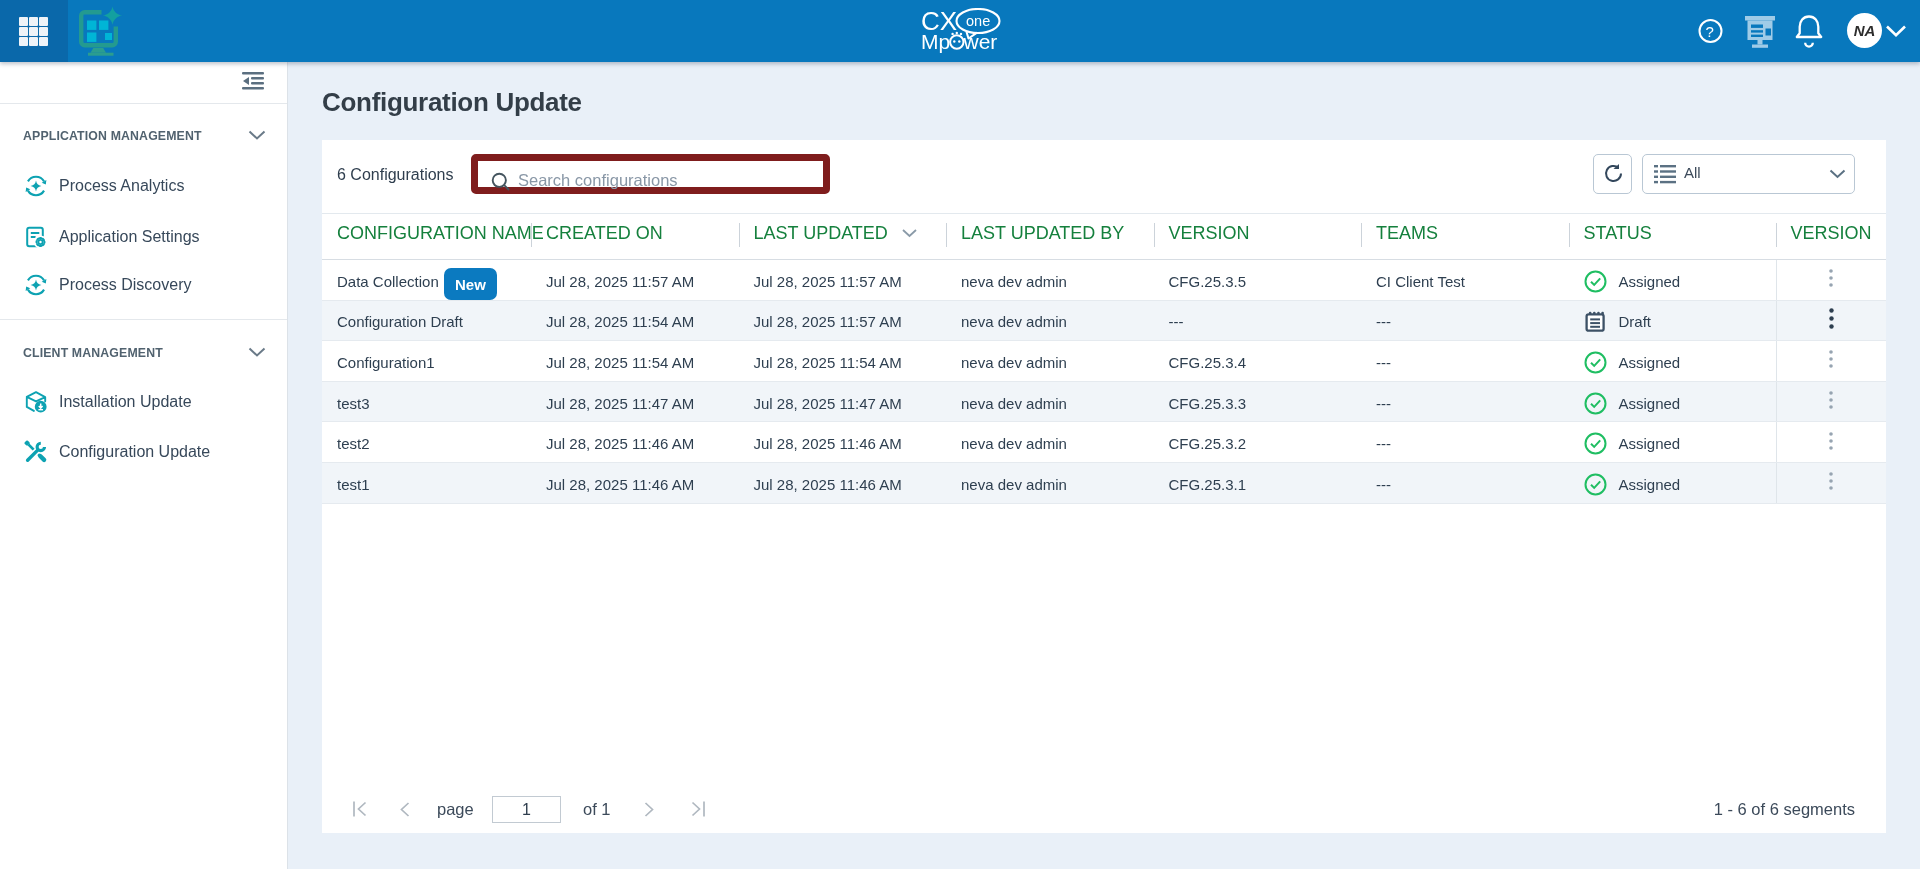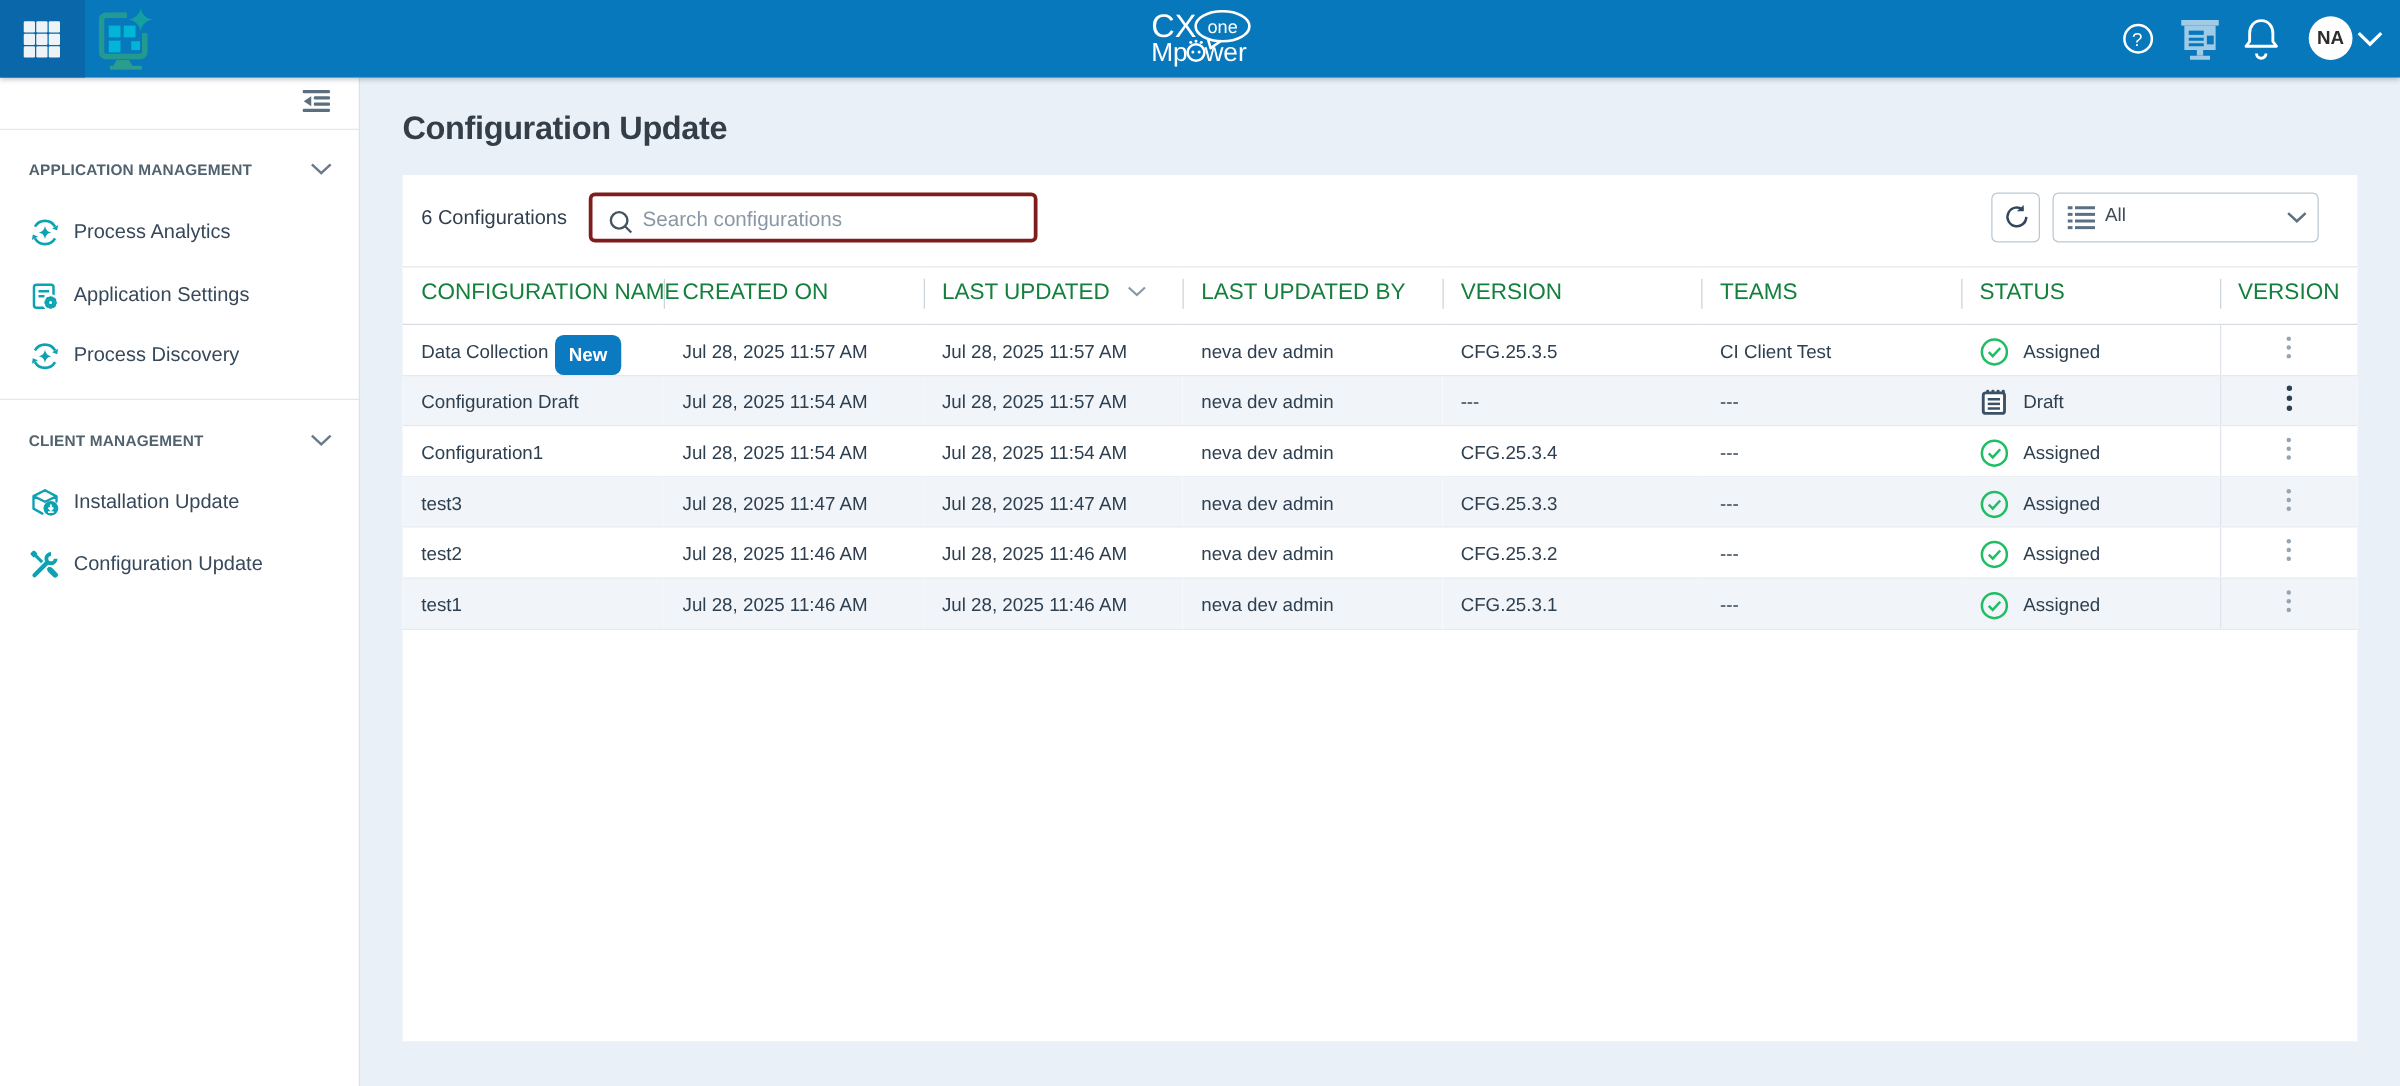--- a/index.html
+++ b/index.html
@@ -5,34 +5,34 @@
 * { margin:0; padding:0; box-sizing:border-box; }
 html,body { width:1920px; height:869px; overflow:hidden; font-family:"Liberation Sans", sans-serif; background:#e9f0f8; }
 .topbar { position:absolute; left:0; top:0; width:1920px; height:62px; background:#0878bd; box-shadow:0 2px 4px rgba(20,40,70,.28); z-index:10; }
 .waffle { position:absolute; left:0; top:0; width:68px; height:62px; background:#0a68aa; }
 .gridicon { position:absolute; left:19px; top:17px; width:29px; height:29px; display:grid; grid-template-columns:repeat(3,1fr); grid-template-rows:repeat(3,1fr); gap:1.5px; }
 .gridicon div { background:#eef3f8; border-radius:1px; }
 .applogo { position:absolute; left:79px; top:7px; }
 .apptitle { position:absolute; left:136px; top:0; height:62px; line-height:60px; color:#fff; font-size:18.5px; font-weight:bold; }
 .cxlogo { position:absolute; left:918px; top:8px; }
 .tb-ic { position:absolute; top:0; height:62px; }
-.avatar { position:absolute; left:1847px; top:13px; width:35px; height:35px; border-radius:50%; background:#fff; color:#2d2d2d; font-weight:bold; font-size:15px; text-align:center; line-height:35px; }
+.avatar { position:absolute; left:1847px; top:13px; width:35px; height:35px; border-radius:50%; background:#fff; color:#2d2d2d; font-weight:bold; font-size:15px; text-align:center; line-height:35px;font-style:italic; }
 .sidebar { position:absolute; left:0; top:62px; width:288px; height:807px; background:#fff; border-right:1px solid #dce2e8; }
 .collapse-ic { position:absolute; left:242px; top:10px; }
 .sb-div1 { position:absolute; left:0; top:41px; width:287px; height:1px; background:#e4e8ec; }
 .sb-div2 { position:absolute; left:0; top:257px; width:287px; height:1px; background:#e4e8ec; }
 .sb-head { position:absolute; left:23px; font-size:12.3px; font-weight:bold; letter-spacing:.15px; color:#51626f; }
 .sb-chev { position:absolute; left:248px; }
 .sb-item { position:absolute; left:24px; display:flex; align-items:center; gap:11px; font-size:16px; color:#37485a; }
 .main { position:absolute; left:288px; top:62px; width:1632px; height:807px; background:#e9f0f8; }
 h1 { position:absolute; left:34px; top:25px; font-size:26px; font-weight:bold; color:#333e48; letter-spacing:-0.3px; }
 .createbtn { position:absolute; left:1417px; top:25px; width:181px; height:39px; background:#0b7ac0; border-radius:4px; color:#fff; font-size:15px; font-weight:bold; text-align:center; line-height:39px; }
 .card { position:absolute; left:34px; top:78px; width:1564px; height:693px; background:#fff; }
 .count { position:absolute; left:15px; top:26px; font-size:16px; color:#2f3e4e; }
-.search { position:absolute; left:149px; top:14px; width:359px; height:40px; border:3px solid #7f1d1d; border-radius:5px; }
+.search { position:absolute; left:149px; top:14px; width:359px; height:40px; border:7px solid #7f1d1d; border-radius:5px; }
 .search .ph { position:absolute; left:40px; top:10px; font-size:16.5px; color:#8997a6; }
 .refreshbtn { position:absolute; left:1271px; top:14px; width:39px; height:40px; border:1px solid #b9c7d4; border-radius:5px; }
 .alldd { position:absolute; left:1320px; top:14px; width:213px; height:40px; border:1px solid #b9c7d4; border-radius:5px; }
 .alldd .lbl { position:absolute; left:41px; top:9px; font-size:15px; color:#3c4a5a; }
 table { position:absolute; left:0; top:73px; width:1564px; border-collapse:collapse; table-layout:fixed; }
 th { height:46px; text-align:left; font-size:18px; font-weight:normal; color:#15803d; padding:0 0 6px 15px; vertical-align:middle; border-bottom:1px solid #d7dde3; border-top:1px solid #e3e9ee; position:relative; white-space:nowrap; }
 th.sep:before { content:''; position:absolute; left:0; top:9px; height:24px; width:1px; background:#ccd3da; }
 td { height:40.6px; font-size:15px; color:#2e3f50; padding:3px 0 0 15px; border-bottom:1px solid #e5eaef; white-space:nowrap; overflow:hidden; }
 tr.z td { background:#f1f5f9; }
 td.actions { border-left:1px solid #dfe5ea; text-align:center; padding:0; }
@@ -375,14 +375,32 @@
         <td class="actions"><svg width="4" height="18" viewBox="0 0 4 18">
                 <g fill="#97a4b1">
                   <circle cx="2" cy="2" r="1.8"></circle>
                   <circle cx="2" cy="9" r="1.8"></circle>
                   <circle cx="2" cy="16" r="1.8"></circle>
                 </g>
               </svg></td>
       </tr>
     </tbody>
       </table>
+    <div class="pager">
+      <svg style="position:absolute;left:30px;top:5px" width="15" height="16" viewBox="0 0 15 16">
+          <path d="M2 0.5 v15 M13.5 1.5 l-7 6.5 l7 6.5" fill="none" stroke="#b0b8c0" stroke-width="1.7"></path>
+        </svg>
+      <svg style="position:absolute;left:78px;top:6px" width="10" height="15" viewBox="0 0 10 15">
+          <path d="M8.5 1 l-7 6.5 l7 6.5" fill="none" stroke="#b0b8c0" stroke-width="1.7"></path>
+        </svg>
+      <div class="pg-t" style="left:115px">page</div>
+      <div class="pg-input">1</div>
+      <div class="pg-t" style="left:261px">of 1</div>
+      <svg style="position:absolute;left:322px;top:6px" width="10" height="15" viewBox="0 0 10 15">
+          <path d="M1.5 1 l7 6.5 l-7 6.5" fill="none" stroke="#b0b8c0" stroke-width="1.7"></path>
+        </svg>
+      <svg style="position:absolute;left:369px;top:5px" width="15" height="16" viewBox="0 0 15 16">
+          <path d="M1.5 1.5 l7 6.5 l-7 6.5 M13 0.5 v15" fill="none" stroke="#b0b8c0" stroke-width="1.7"></path>
+        </svg>
+      <div class="segs">1 - 6 of 6 segments</div>
+    </div>
   </div>
 </div>
 
 </body></html>

